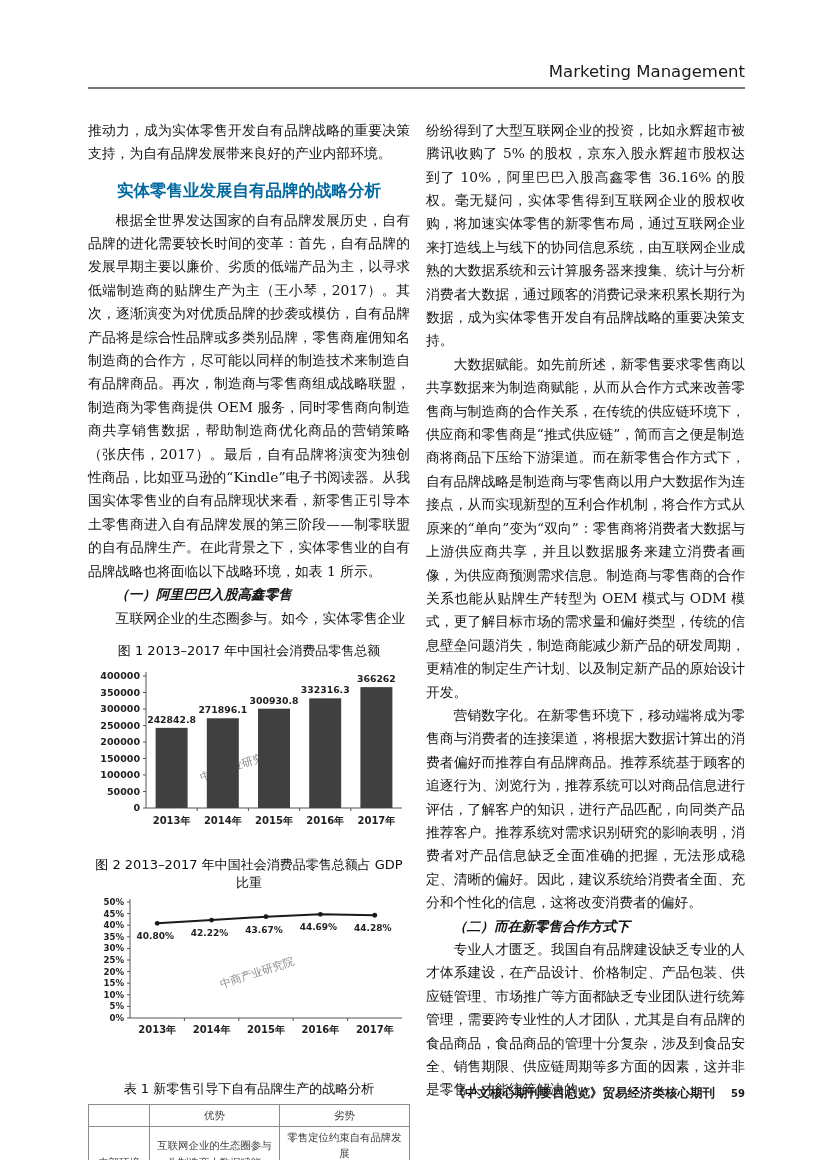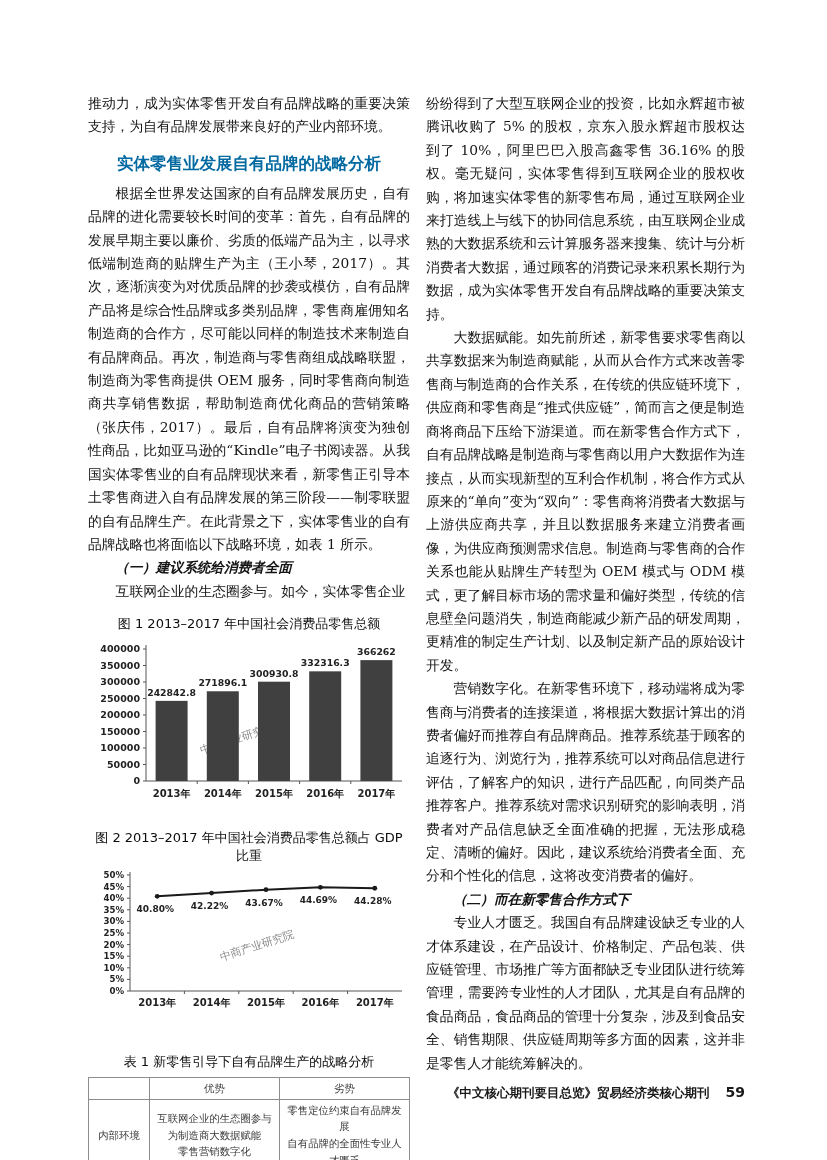--- a/index.html
+++ b/index.html
@@ -88,38 +88,41 @@
   .footer {
     position:absolute;
     right:82px; bottom:58px;
     font-size:12.5px;
     font-weight:bold;
     color:#1a1a1a;
     font-family:"DejaVu Serif","Liberation Serif",serif;
   }
   .footer .pageno {
     font-family:"DejaVu Sans","Liberation Sans",sans-serif;
-    font-size:14px;
+    font-size:10px;
     font-weight:bold;
     margin-left:16px;
   }
 </style>
 </head>
 <body>
 
 <div class="page">
 
+  <div class="header">
+    <span>Marketing Management</span>
+  </div>
 
   <div class="cols">
 
     <div class="col">
       <p>推动力，成为实体零售开发自有品牌战略的重要决策支持，为自有品牌发展带来良好的产业内部环境。</p>
       <div class="section-title">实体零售业发展自有品牌的战略分析</div>
       <p class="indent">根据全世界发达国家的自有品牌发展历史，自有品牌的进化需要较长时间的变革：首先，自有品牌的发展早期主要以廉价、劣质的低端产品为主，以寻求低端制造商的贴牌生产为主（王小琴，2017）。其次，逐渐演变为对优质品牌的抄袭或模仿，自有品牌产品将是综合性品牌或多类别品牌，零售商雇佣知名制造商的合作方，尽可能以同样的制造技术来制造自有品牌商品。再次，制造商与零售商组成战略联盟，制造商为零售商提供 OEM 服务，同时零售商向制造商共享销售数据，帮助制造商优化商品的营销策略（张庆伟，2017）。最后，自有品牌将演变为独创性商品，比如亚马逊的“Kindle”电子书阅读器。从我国实体零售业的自有品牌现状来看，新零售正引导本土零售商进入自有品牌发展的第三阶段——制零联盟的自有品牌生产。在此背景之下，实体零售业的自有品牌战略也将面临以下战略环境，如表 1 所示。</p>
-      <div class="subhead">（一）建议系统给消费者全面</div>
+      <div class="subhead">（一）阿里巴巴入股高鑫零售</div>
       <p class="indent">互联网企业的生态圈参与。如今，实体零售企业</p>
 
       <div class="fig-caption">图 1  2013–2017 年中国社会消费品零售总额</div>
       <div class="chart" id="chart-bar"><svg width="322" height="176" viewBox="0 0 322 176" xmlns="http://www.w3.org/2000/svg">
             <line x1="55" y1="144" x2="58" y2="144" stroke="#555" stroke-width="1"></line>
             <text x="52" y="147.2" text-anchor="end" font-size="9.5" font-weight="bold">0</text>
             <line x1="55" y1="127.5" x2="58" y2="127.5" stroke="#555" stroke-width="1"></line>
             <text x="52" y="130.7" text-anchor="end" font-size="9.5" font-weight="bold">50000</text>
             <line x1="55" y1="111" x2="58" y2="111" stroke="#555" stroke-width="1"></line>
             <text x="52" y="114.2" text-anchor="end" font-size="9.5" font-weight="bold">100000</text>

